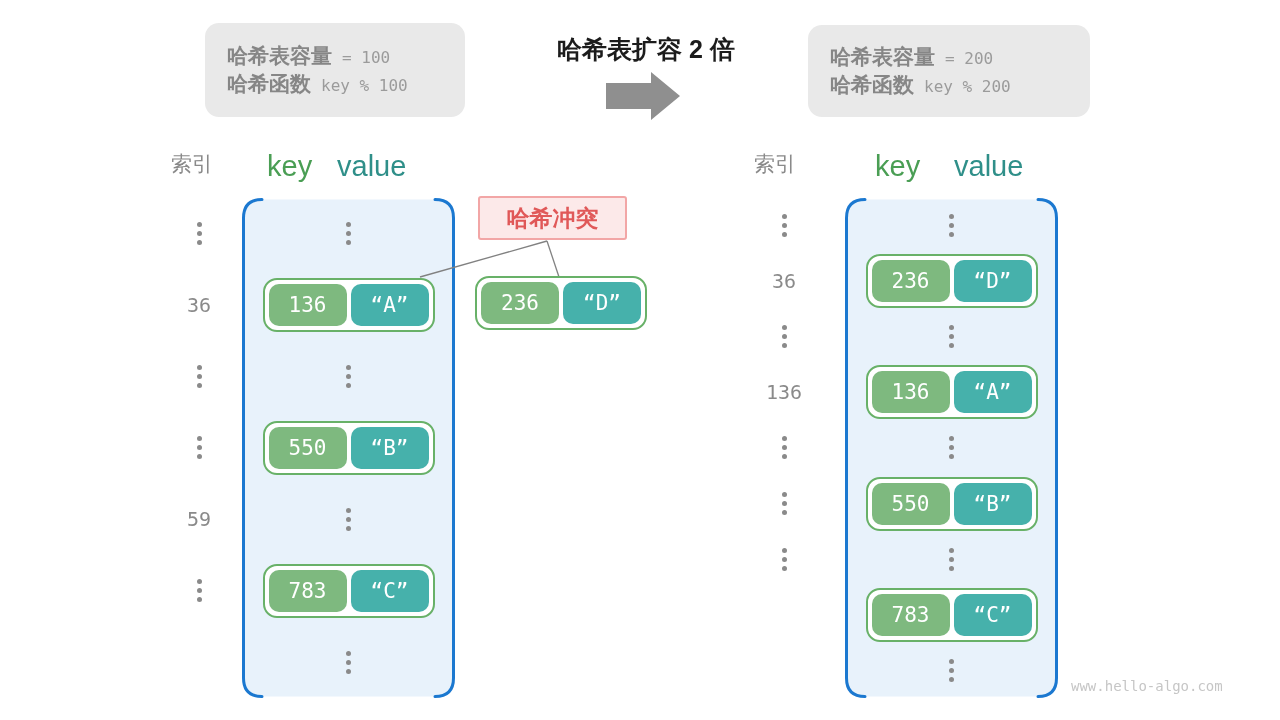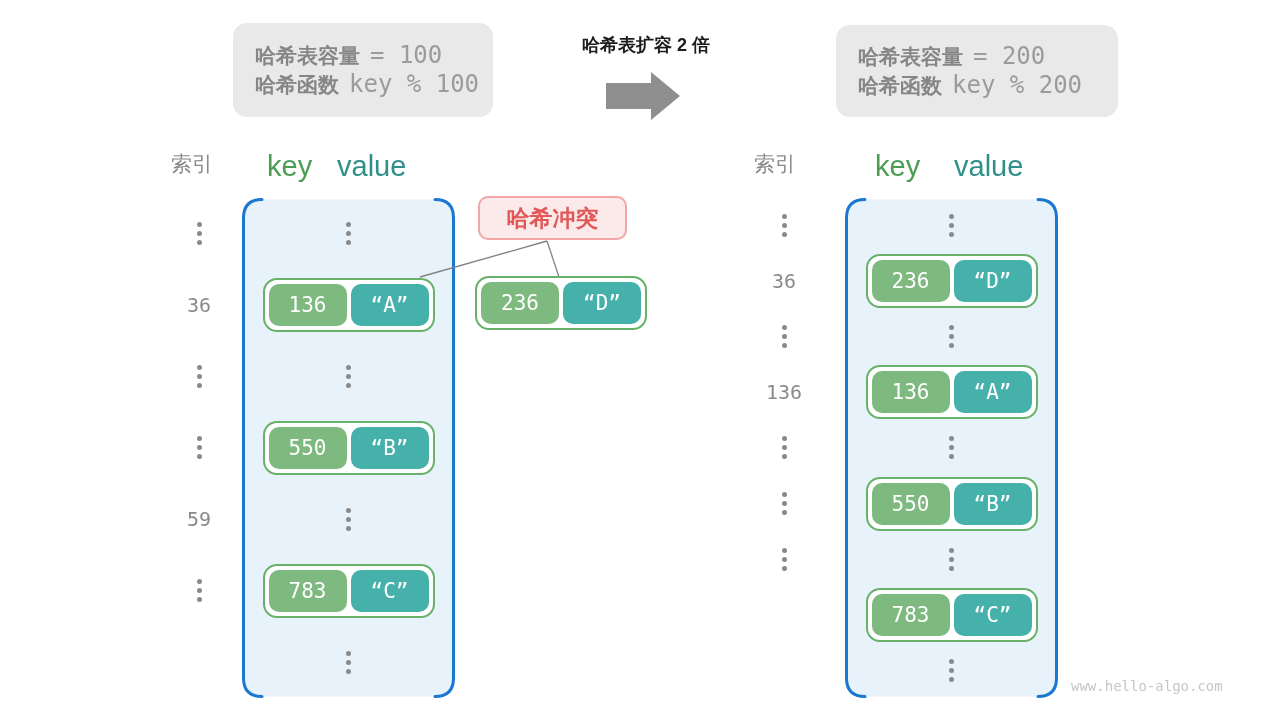--- a/index.html
+++ b/index.html
@@ -9,27 +9,27 @@
     --header-key:#4a9e54; --header-value:#2f8f89;
     --note-fill:#e9e9e9; --note-label:#868686; --note-value:#9b9b9b;
     --collision-fill:#fce9e9; --collision-border:#f2a6a6; --collision-text:#e05858;
     --arrow-gray:#8f8f8f; --line-gray:#818181; --title-black:#1c1c1c; --watermark:#c6c6c6;
   }
   *{margin:0;padding:0;box-sizing:border-box;}
   body{background:#fff;font-family:"Liberation Sans",sans-serif;}
   #canvas{position:relative;width:1280px;height:720px;background:#fff;overflow:hidden;}
 
   .note-box{position:absolute;background:var(--note-fill);border-radius:14px;
-    display:flex;flex-direction:column;justify-content:center;gap:0;padding-left:22px;margin-left:28px;}
+    display:flex;flex-direction:column;justify-content:center;gap:0;padding-left:22px;}
   .note-line{display:flex;align-items:baseline;gap:10px;white-space:nowrap;}
   .note-label{font-weight:700;font-size:21px;color:var(--note-label);}
-  .note-value{font-family:"DejaVu Sans Mono",monospace;font-size:24px;color:var(--note-value);}
+  .note-value{font-family:"DejaVu Sans Mono",monospace;font-size:16px;color:var(--note-value);}
 
   .fig-title{position:absolute;left:536px;top:33px;width:220px;text-align:center;
-    font-weight:700;font-size:18px;color:var(--title-black);white-space:nowrap;}
+    font-weight:700;font-size:25px;color:var(--title-black);white-space:nowrap;}
 
   .hdr{position:absolute;top:150px;text-align:left;white-space:nowrap;}
   .hdr-index{font-size:21px;color:var(--index-gray);}
   .hdr-kv{font-family:Liberation Sans, sans-serif;font-size:29px;}
 
   .bracket-svg{position:absolute;width:213px;height:500px;top:198px;}
   .col{position:absolute;top:198px;display:flex;flex-direction:column;}
   .row{display:flex;align-items:center;justify-content:center;}
   .rows7 .row{height:71.43px;}
   .rows9 .row{height:55.55px;}
@@ -40,21 +40,21 @@
 
   .pair{display:flex;gap:4px;background:#fff;border:2px solid var(--pair-border);
     border-radius:14px;padding:4px;}
   .kbox,.vbox{width:78px;height:42px;border-radius:10px;color:#fff;
     font-family:"DejaVu Sans Mono",monospace;font-size:21px;
     display:flex;align-items:center;justify-content:center;}
   .kbox{background:var(--key-green);}
   .vbox{background:var(--value-teal);}
 
   .collision-box{position:absolute;left:478px;top:196px;width:149px;height:44px;
-    background:var(--collision-fill);border:2px solid var(--collision-border);border-radius:10px;
+    background:var(--collision-fill);border:2px solid var(--collision-border);border-radius:3px;
     display:flex;align-items:center;justify-content:center;
     font-weight:700;font-size:23px;color:var(--collision-text);white-space:nowrap;}
   .floating-pair{position:absolute;left:475px;top:276px;}
 
   #connectors{position:absolute;left:0;top:0;width:1280px;height:720px;pointer-events:none;}
   .watermark{position:absolute;left:1071px;top:678px;width:180px;
     font-family:"DejaVu Sans Mono",monospace;font-size:14px;color:var(--watermark);white-space:nowrap;}
 </style>
 </head>
 <body>

